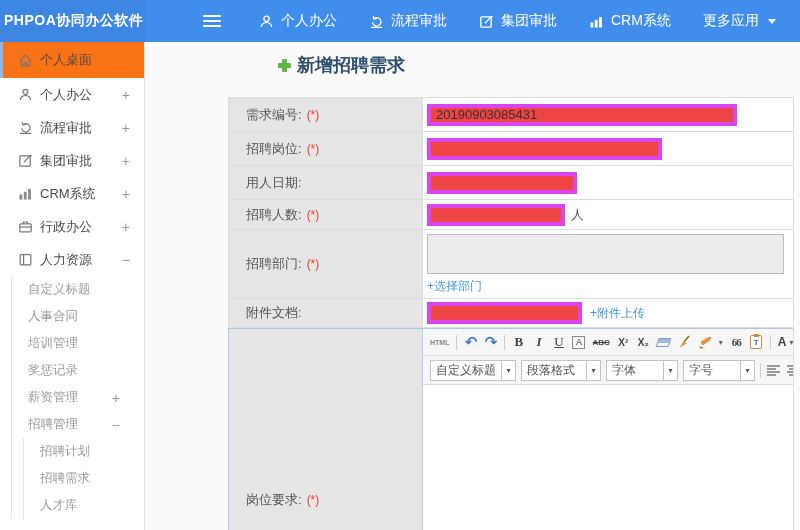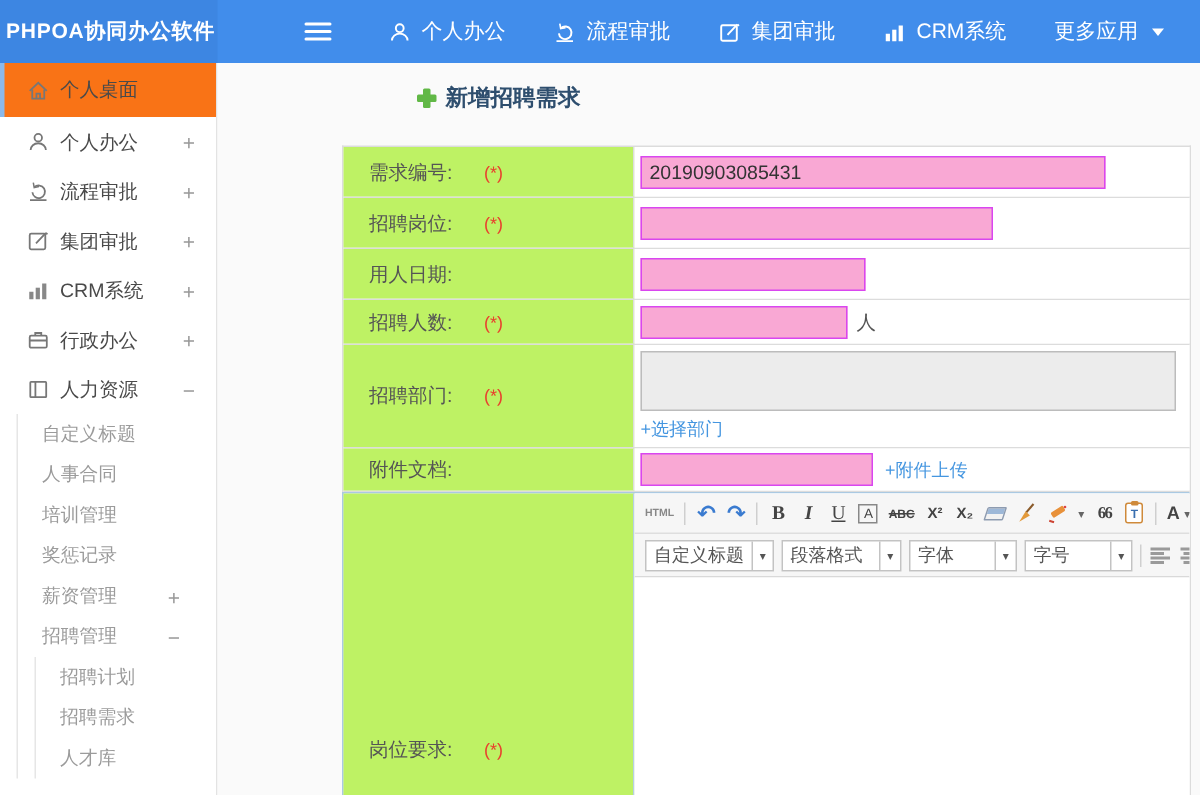--- a/index.html
+++ b/index.html
@@ -34,30 +34,30 @@
   .sb-group3 { margin-left:11px; border-left:1px solid #e6e6e6; }
   .sb-item.sub { height:27px; padding:0 24px 0 16px; color:#9b9b9b; font-size:12.5px; }
 
   
   .page-title { display:flex; align-items:center; gap:6px; margin-left:66px; height:20px; }
   .plus-ic { position:relative; width:13px; height:13px; flex:none; }
   .plus-ic::before { content:""; position:absolute; left:0; top:4px; width:13px; height:5px;
     background:#61b846; border-radius:1px; }
   .plus-ic::after { content:""; position:absolute; left:4px; top:0; width:5px; height:13px;
     background:#61b846; border-radius:1px; }
-  .page-title .txt { font-size:15px; font-weight:bold; color:#2e4e6e; }
+  .page-title .txt { font-size:18px; font-weight:bold; color:#2e4e6e; }
 
   .ftable { margin:22px 0 0 16px; width:566px; border:1px solid #dcdcdc; border-bottom:none; background:#fff; }
   .frow { display:flex; border-bottom:1px solid #dcdcdc; }
-  .flabel { width:194px; flex:none; background:#bef264; border-right:1px solid #dcdcdc;
-    display:flex; align-items:center; padding-left:17px; font-size:13px; color:#555;gap:16px; }
+  .flabel { width:194px; flex:none; background:#e5e5e5; border-right:1px solid #dcdcdc;
+    display:flex; align-items:center; padding-left:17px; font-size:13px; color:#555; }
   .req { color:#e8422e; margin-left:5px; font-size:12px; }
   .fvalue { flex:1; background:#fff; display:flex; align-items:center; padding-left:4px; overflow:hidden; }
   .r35 { height:34px; } .r30 { height:30px; } .rarea { height:69px; } .r29 { height:29px; }
-  .inp { height:22px; border:1px solid #d946ef; font-size:13px; color:#333; padding:0 5px; background:#f9a8d4; }
+  .inp { height:22px; border:4px solid #d946ef; font-size:13px; color:#333; padding:0 5px; background:#ef4444; }
   .w310 { width:310px; } .w235 { width:235px; } .w150 { width:150px; } .w138 { width:138px; } .w155 { width:155px; }
   .suffix { margin-left:6px; font-size:13px; color:#555; }
   .col { flex-direction:column; align-items:flex-start; justify-content:center; padding:4px 0 3px 4px; }
   .dept-area { width:357px; height:44px; background:#ececec; border:1px solid #bcbcbc; resize:none; }
   .blue-link { color:#4596e0; font-size:12px; text-decoration:none; margin-top:4px; display:inline-block; cursor:pointer; }
   .inline-link { margin:0 0 0 8px; }
 
   
   .editor-row { height:344px; border-top:1px solid #aac9e2; margin-left:-1px;
     border-left:1px solid #aac9e2; }

